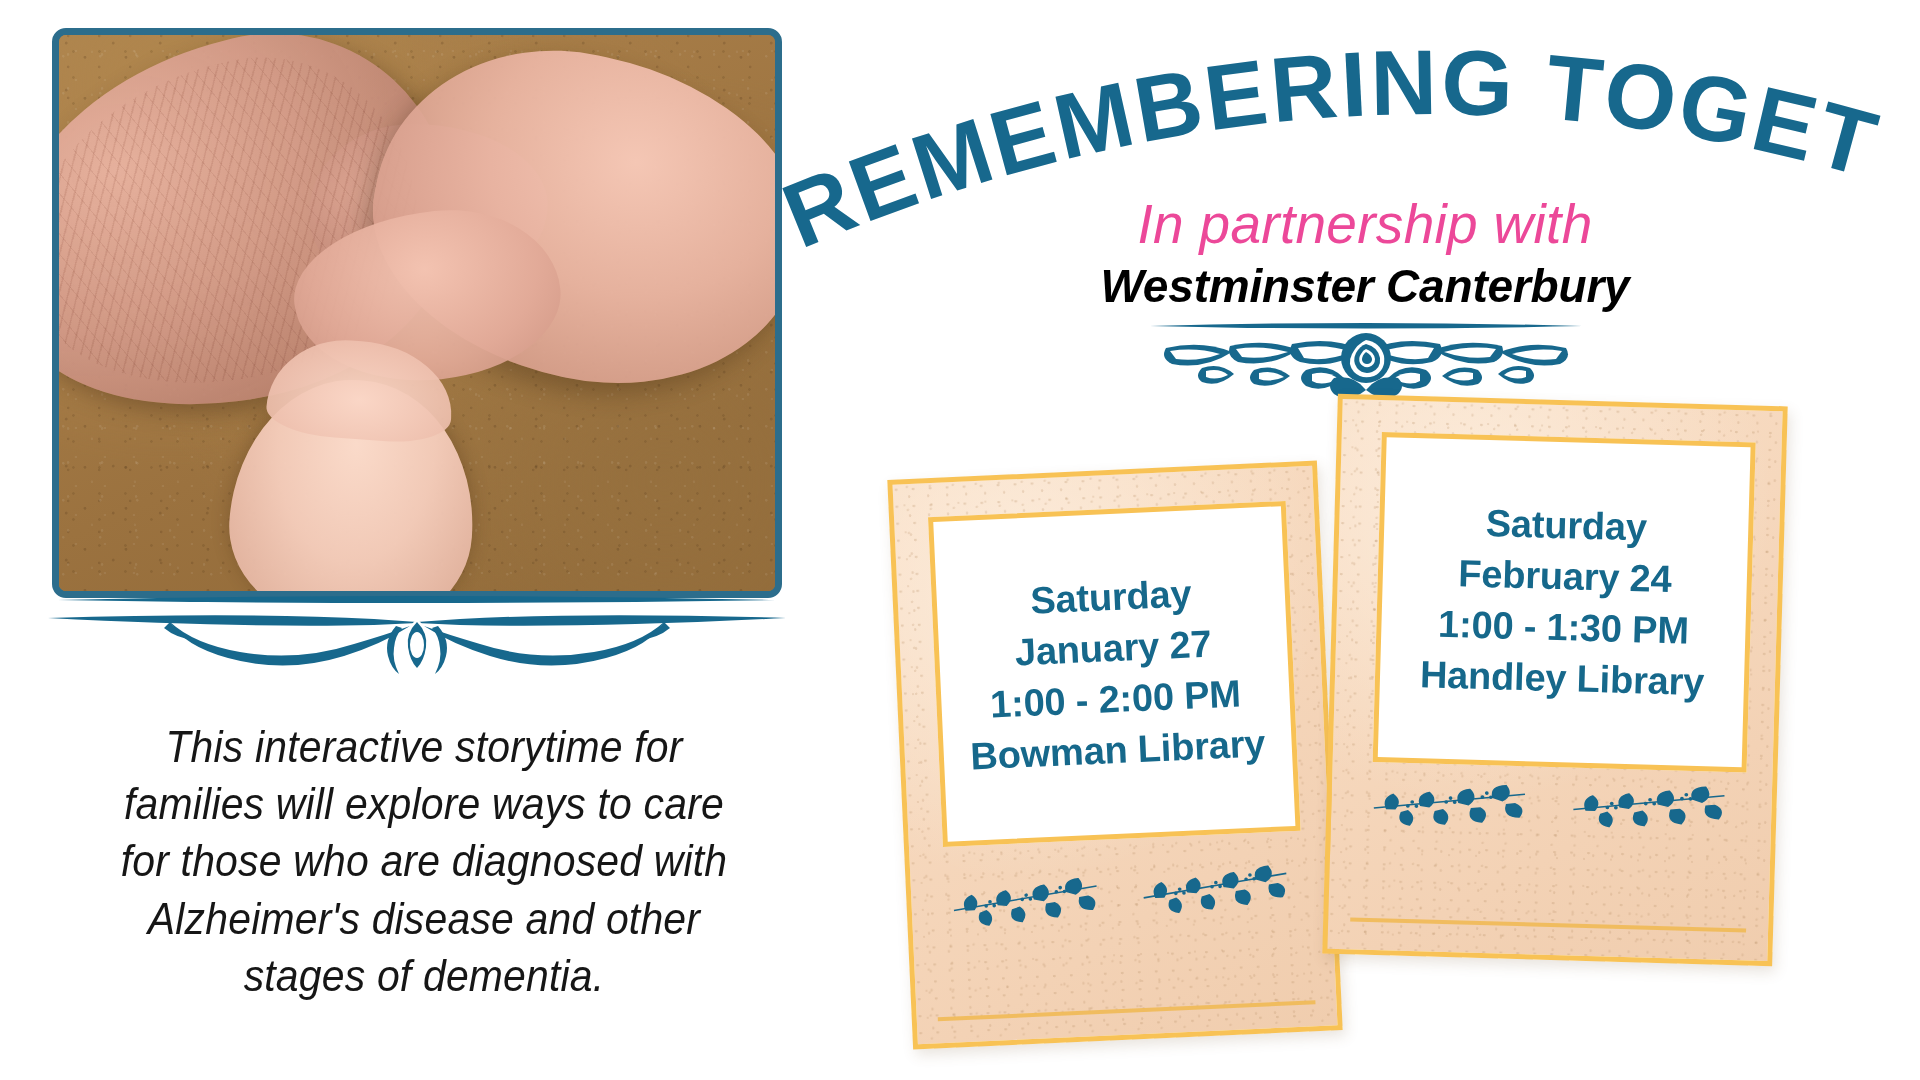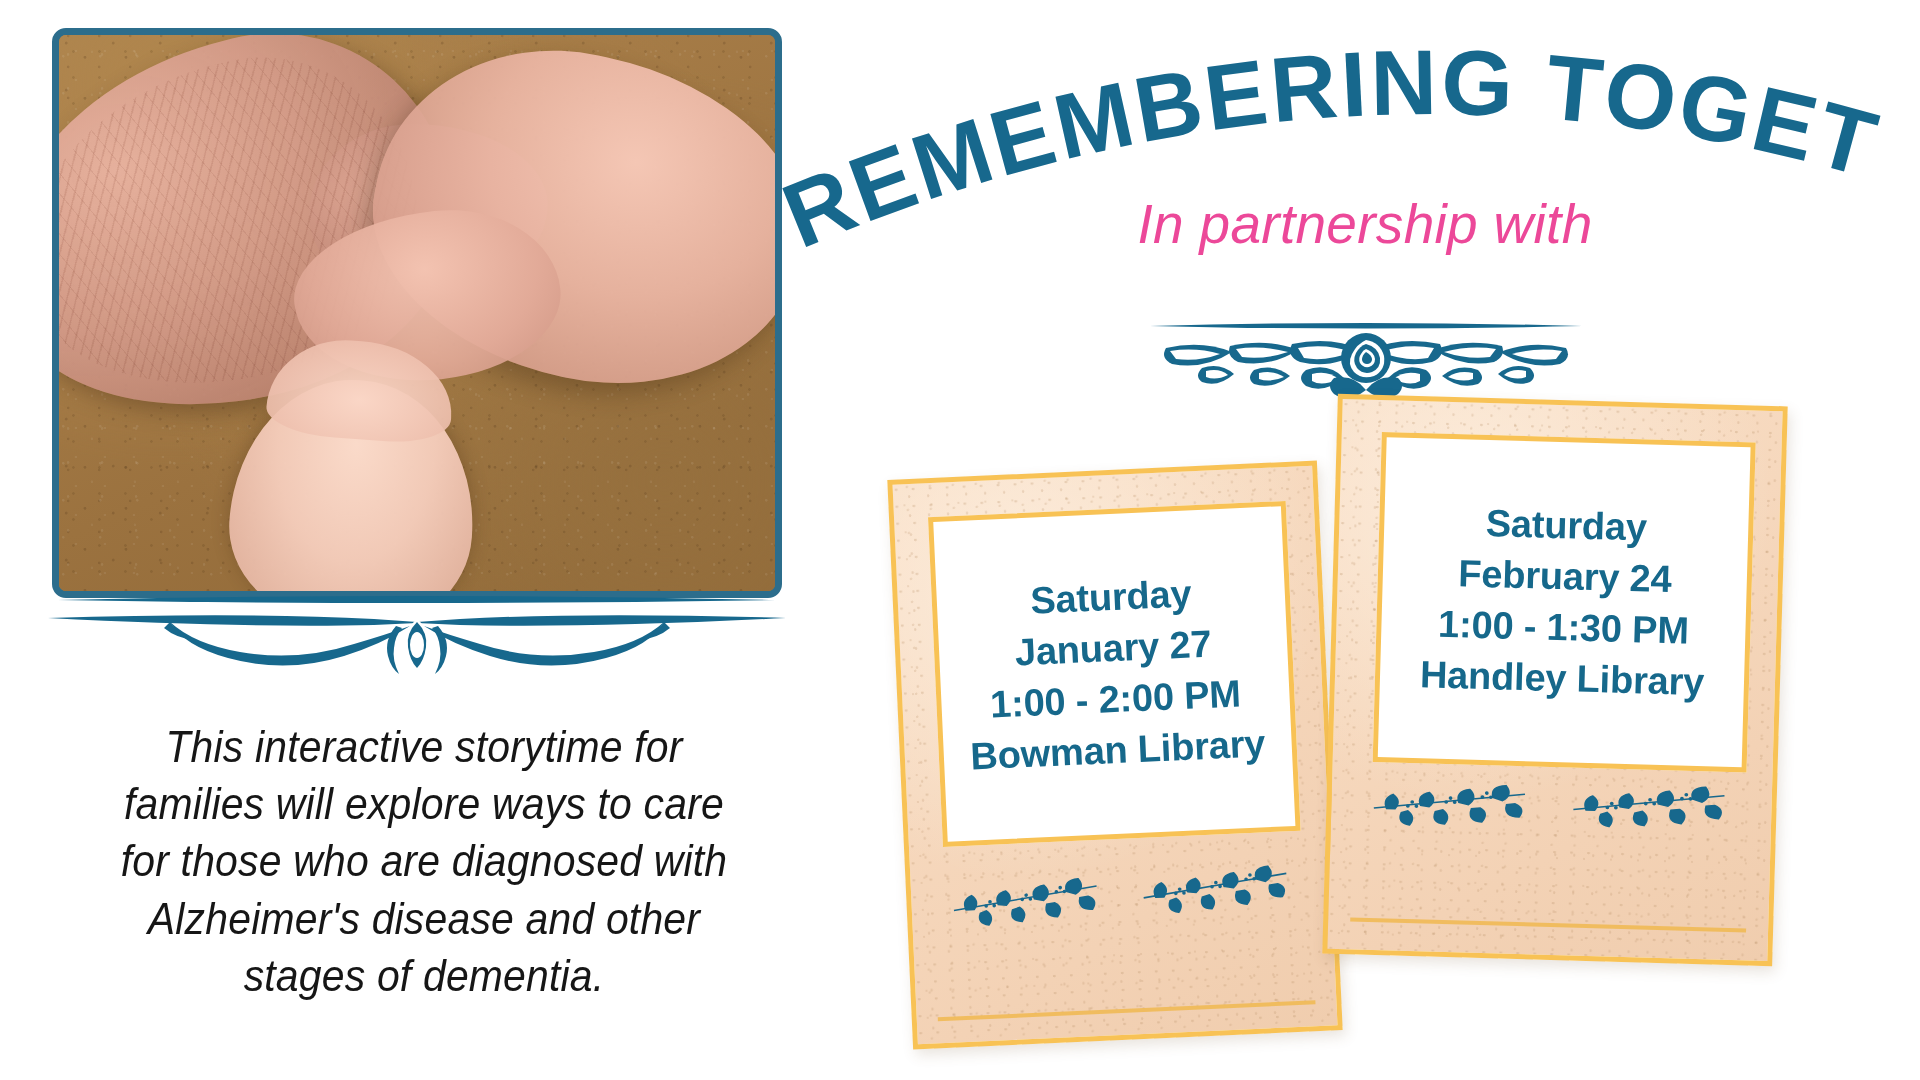--- a/index.html
+++ b/index.html
@@ -339,20 +339,21 @@
         <path id="arcpath" d="M 20 224 Q 570 -16 1124 156" fill="none"></path>
       </defs>
       <text font-family="'Liberation Sans', sans-serif" font-size="92" font-weight="700" fill="#17688d" letter-spacing="3" style="font-variant: small-caps;">
         <textPath href="#arcpath" startOffset="1%" id="title-textpath">REMEMBERING TOGETHER</textPath>
       </text>
     </svg>
   </div>
 
   <div class="partnership">
     <div class="partner-line1">In partnership with</div>
+    <div class="partner-line2">Westminster Canterbury</div>
   </div>
 
   <div class="floral">
     <svg viewBox="0 0 436 90" width="436" height="90" aria-hidden="true">
       <g fill="#17688d">
 
         <path d="M2 8 Q218 2 434 8 Q218 13 2 8 Z"></path>
 
         <path d="M18 30 Q54 22 84 34 Q56 52 24 46 Q12 40 18 30 Z"></path>
         <path d="M22 33 Q48 29 72 36 Q50 44 28 41 Z" fill="#ffffff"></path>

